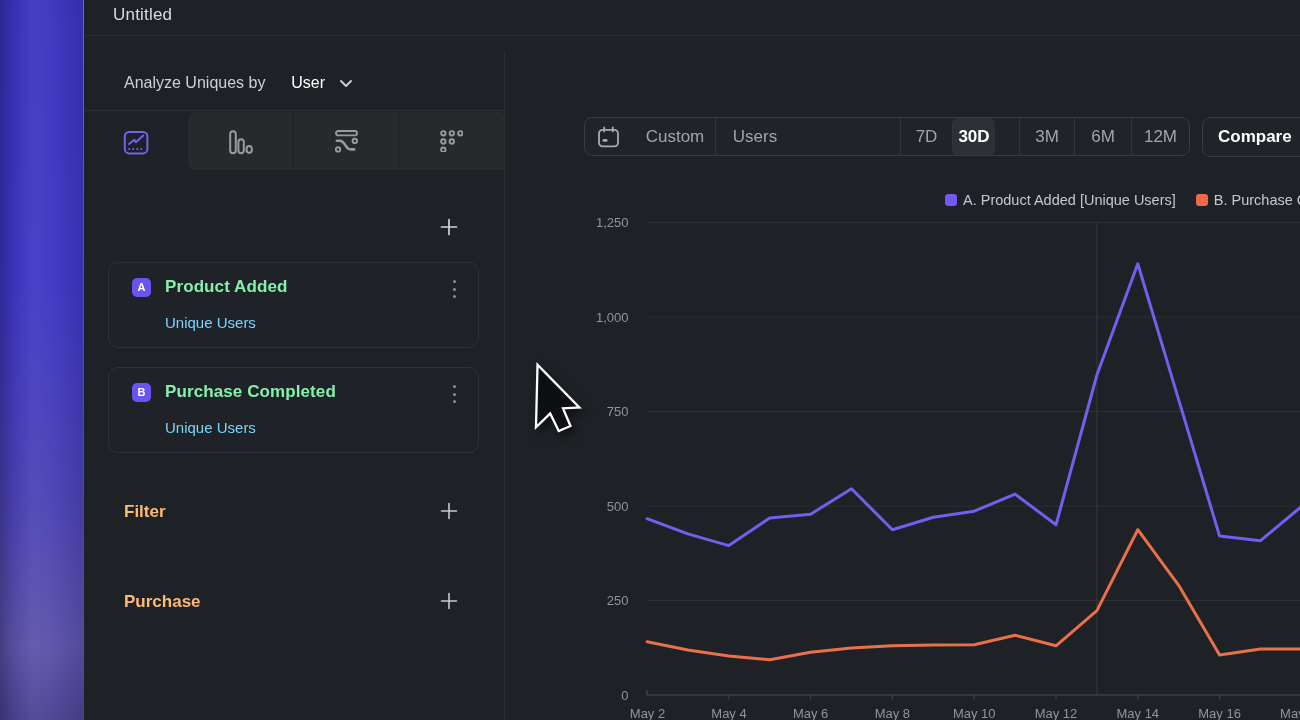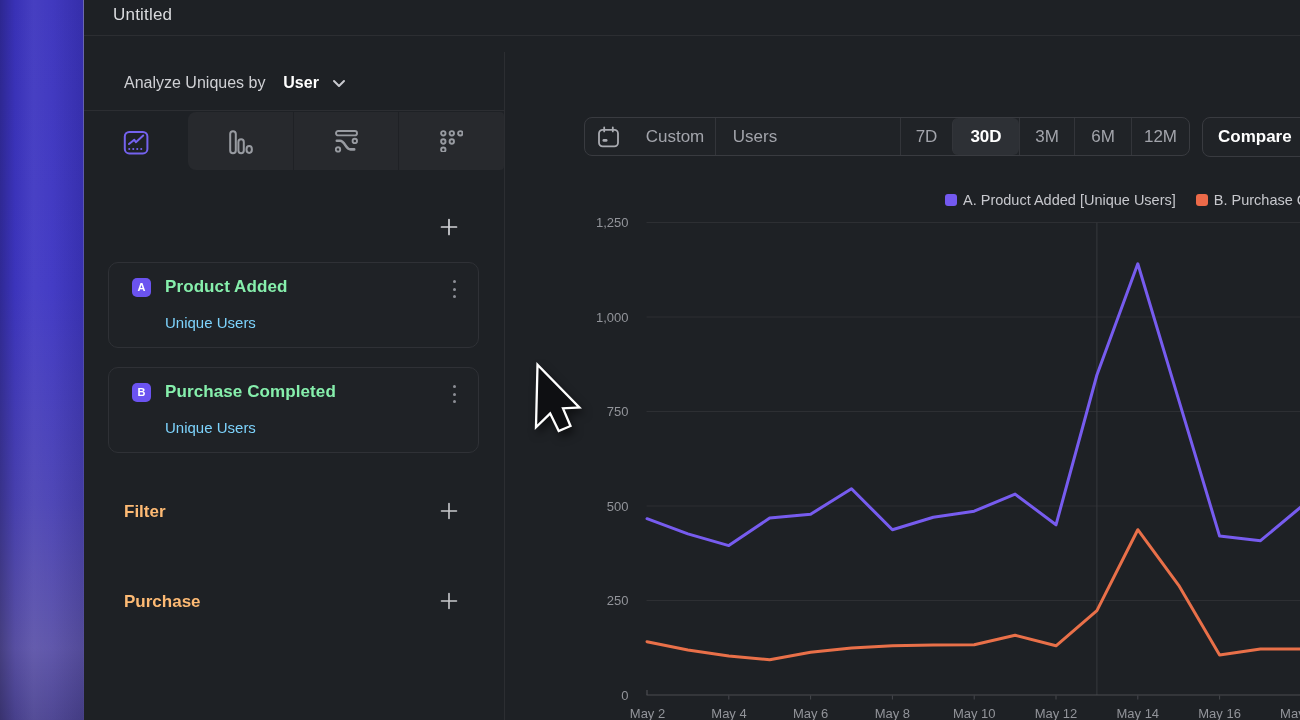--- a/index.html
+++ b/index.html
@@ -12,21 +12,21 @@
   }
   #striplne { position:absolute; left:83px; top:0; width:1px; height:720px; background:linear-gradient(180deg, rgba(165,165,180,0.5) 0%, rgba(150,150,170,0.28) 45%, rgba(140,140,160,0.10) 75%, rgba(140,140,160,0.05) 100%); }
   #app { position:absolute; left:84px; top:0; width:1216px; height:720px; background:#1e2125; }
   #topbar { position:absolute; left:0; top:0; width:1216px; height:36px; border-bottom:1px solid #2c2e32; }
   #untitled { position:absolute; left:29px; top:5px; font-size:17px; color:#dadbde; letter-spacing:0.2px; }
   #vdiv { position:absolute; left:420px; top:52px; width:1px; height:668px; background:#2c2e32; }
 
   
   #phead { position:absolute; left:0; top:52px; width:420px; height:59px; border-bottom:1px solid #2c2e32; }
   #phead .t { position:absolute; left:40px; top:22px; font-size:16px; color:#cfd0d4; }
-  #phead .t b { color:#ffffff; font-weight:700; margin-left:9px; }
+  #phead .t b { color:#ffffff; font-weight:400; margin-left:17px; }
   #tabs { position:absolute; left:104px; top:112px; width:316px; height:58px; background:#27292d; border-radius:8px 4px 4px 8px; overflow:hidden; }
   #tabs .d { position:absolute; top:0; width:1px; height:58px; background:#1f2125; }
   .tabicon { position:absolute; }
   #selicon { position:absolute; left:39px; top:129px; }
 
   #metrics-h { position:absolute; left:40px; top:217px; width:340px; }
   #metrics-h .lbl { font-size:17px; font-weight:700; color:#ececef; }
   .plus { position:absolute; }
   .card { position:absolute; left:24px; width:371px; height:86px; background:#1f2226; border:1px solid #2f3136; border-radius:10px; }
   #card1 { top:262px; }
@@ -138,21 +138,21 @@
 
   <div id="rangebar"></div>
   <svg style="position:absolute; left:513px; top:126px" width="23" height="23" viewBox="0 0 23 23" fill="none" stroke="#a9abb1" stroke-width="1.8">
     <rect x="2" y="3.8" width="19" height="16.6" rx="3.6"></rect>
     <path d="M7.2 1.4 v4 M15.8 1.4 v4" stroke-linecap="round"></path>
     <path d="M6.8 14.4 h2.4" stroke-width="2.6" stroke-linecap="round"></path>
   </svg>
   <div class="rb first" style="left:500px; width:131px; padding-left:51px; border:none; top:118px;">Custom</div>
   <div class="rb" style="left:631px; width:79px; top:118px;">Users</div>
   <div class="rb" style="left:816px; width:52px; top:118px;">7D</div>
-  <div class="rb active" style="left:868px; width:67px; top:118px;">30D</div>
+  <div class="rb active" style="left:868px; width:43px; top:118px;">30D</div>
   <div class="rb" style="left:935px; width:55px; top:118px;">3M</div>
   <div class="rb" style="left:990px; width:57px; top:118px;">6M</div>
   <div class="rb" style="left:1047px; width:58px; top:118px;">12M</div>
   <div id="compare">Compare</div>
 
   <div id="legend">
     <span class="sw" style="background:#7459f0; margin-right:6px"></span><span>A. Product Added [Unique Users]</span>
     <span class="sw" style="background:#ec6a49; margin-left:16px; margin-right:6px"></span><span>B. Purchase Completed [Unique Users]</span>
   </div>
 </div>

